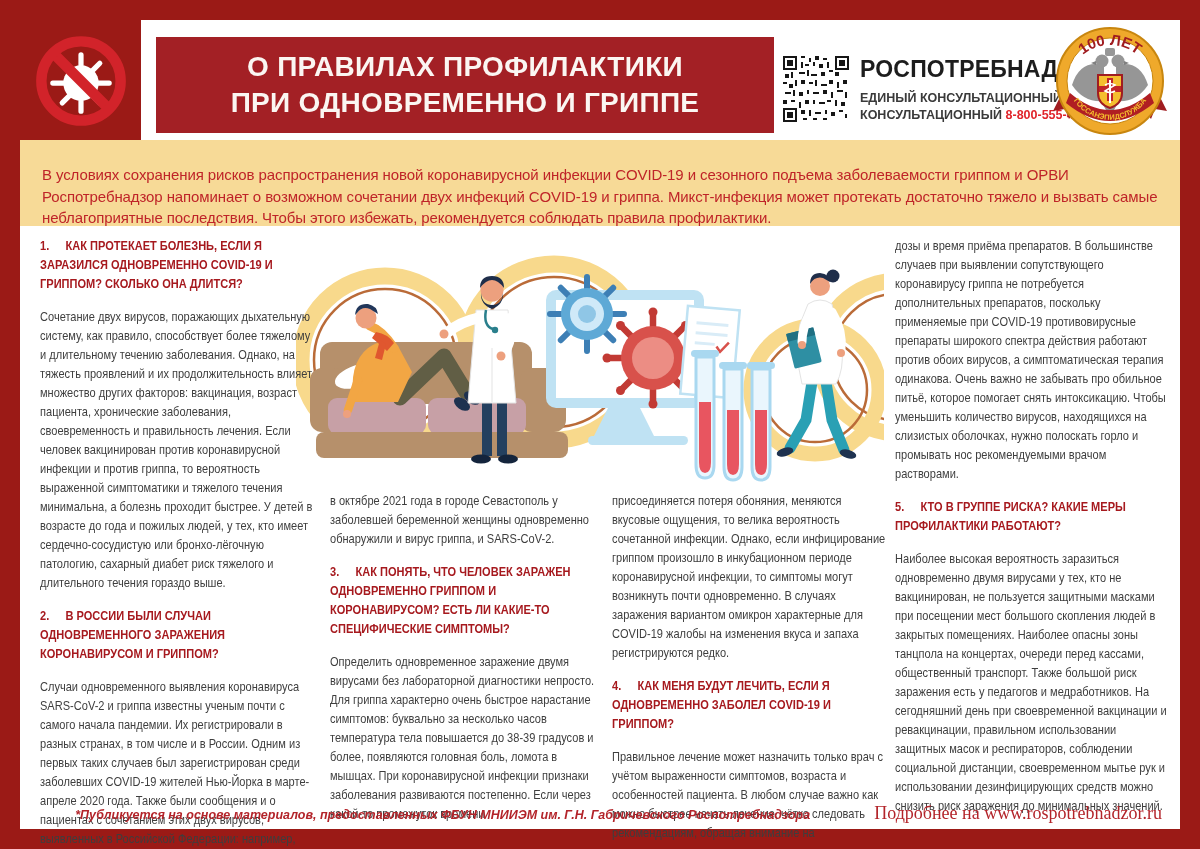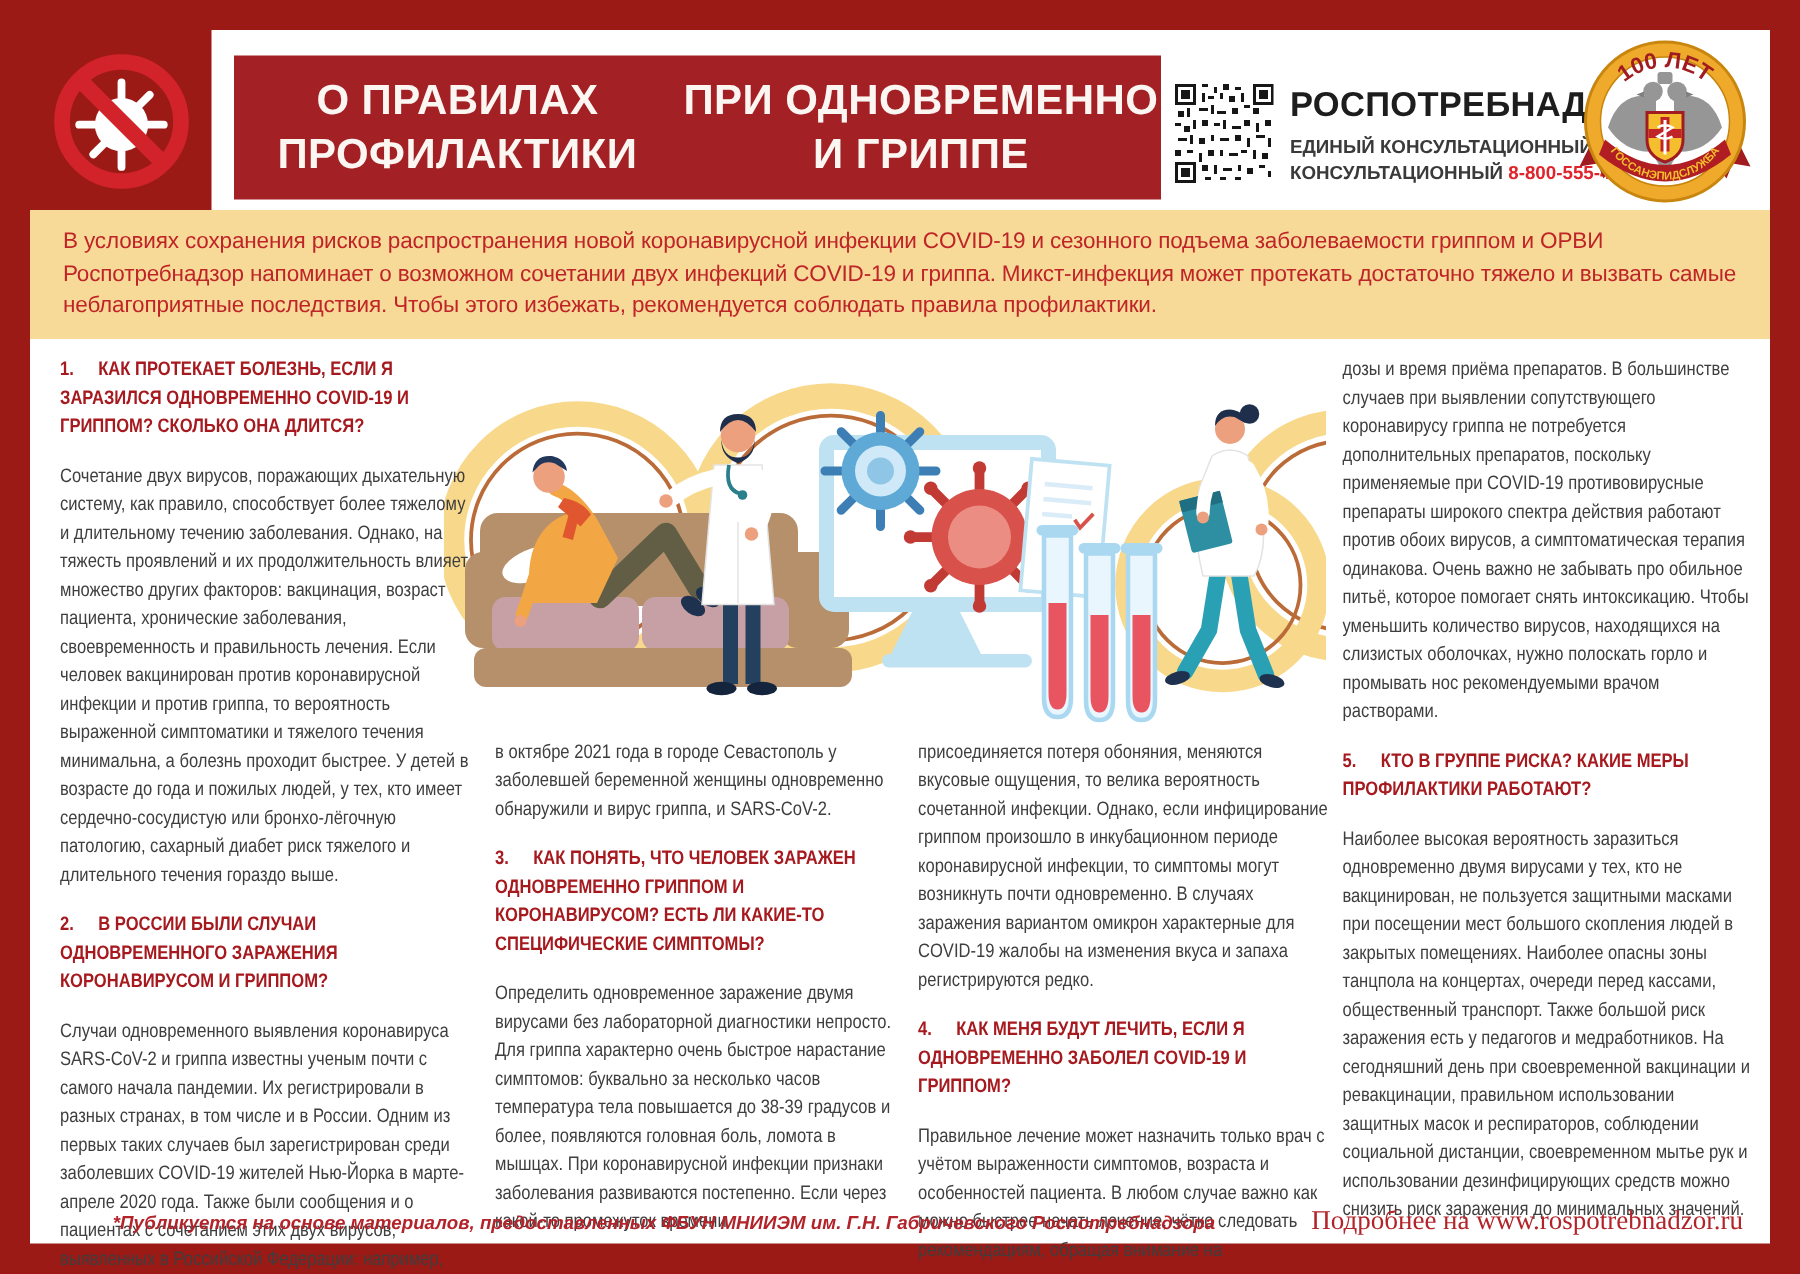--- a/index.html
+++ b/index.html
@@ -1,29 +1,29 @@
 <!DOCTYPE html>
 <html lang="ru"><head>
 <meta charset="utf-8">
 <style>
   html,body{margin:0;padding:0;}
   body{font-family:"Liberation Sans","DejaVu Sans",sans-serif;background:#555;}
   .page{position:relative;width:1200px;height:849px;background:#9B1A16;overflow:hidden;}
   .inner{position:absolute;left:20px;top:20px;right:20px;bottom:20px;background:#FFFFFF;}
   
   .corner{position:absolute;left:20px;top:20px;width:121px;height:121px;background:#9B1A16;display:flex;align-items:center;justify-content:center;}
-  .title-band{position:absolute;left:156px;top:37px;width:618px;height:96px;background:#A32025;color:#FBF6F2;display:flex;flex-direction:row;align-items:center;justify-content:center;font-weight:bold;font-size:28px;line-height:36px;letter-spacing:.3px;text-align:center;}
+  .title-band{position:absolute;left:156px;top:37px;width:618px;height:96px;background:#A32025;color:#FBF6F2;display:flex;flex-direction:column;align-items:center;justify-content:center;font-weight:bold;font-size:28px;line-height:36px;letter-spacing:.3px;text-align:center;}
   .qr{position:absolute;left:783px;top:56px;width:66px;height:66px;}
   .brand-block{position:absolute;left:860px;top:56px;width:200px;}
   .brand{font-size:23px;font-weight:bold;color:#1D1D1D;letter-spacing:.2px;white-space:nowrap;}
   .brand-sub{margin-top:7px;font-size:12.5px;font-weight:bold;color:#3A3A3A;line-height:16.5px;white-space:nowrap;}
   .phone{color:#E0242B;}
   .emblem{position:absolute;left:1052px;top:21px;width:116px;height:118px;}
   
-  .intro{position:absolute;left:20px;top:140px;width:1160px;height:86px;background:#F7DA97;box-sizing:border-box;padding:10px 22px 0 22px;color:#BF2428;font-size:15px;line-height:21.5px;letter-spacing:-.1px;overflow:hidden;}
+  .intro{position:absolute;left:20px;top:140px;width:1160px;height:86px;background:#F7DA97;box-sizing:border-box;padding:24px 22px 0 22px;color:#BF2428;font-size:15px;line-height:21.5px;letter-spacing:-.1px;overflow:hidden;}
   
   .col{position:absolute;width:322px;transform:scaleX(.85);transform-origin:0 0;color:#3E3E3E;font-size:13px;line-height:19px;}
   .col p{margin:0 0 14px 0;}
   .sec-h{color:#A6191E;font-weight:bold;margin:0 0 12px 0;}
   .sec-h .num{display:inline-block;width:30px;}
   .col-1{left:40px;top:236px;}
   .col-2{left:330px;top:491px;}
   .col-3{left:612px;top:491px;}
   .col-4{left:895px;top:236px;}
   

